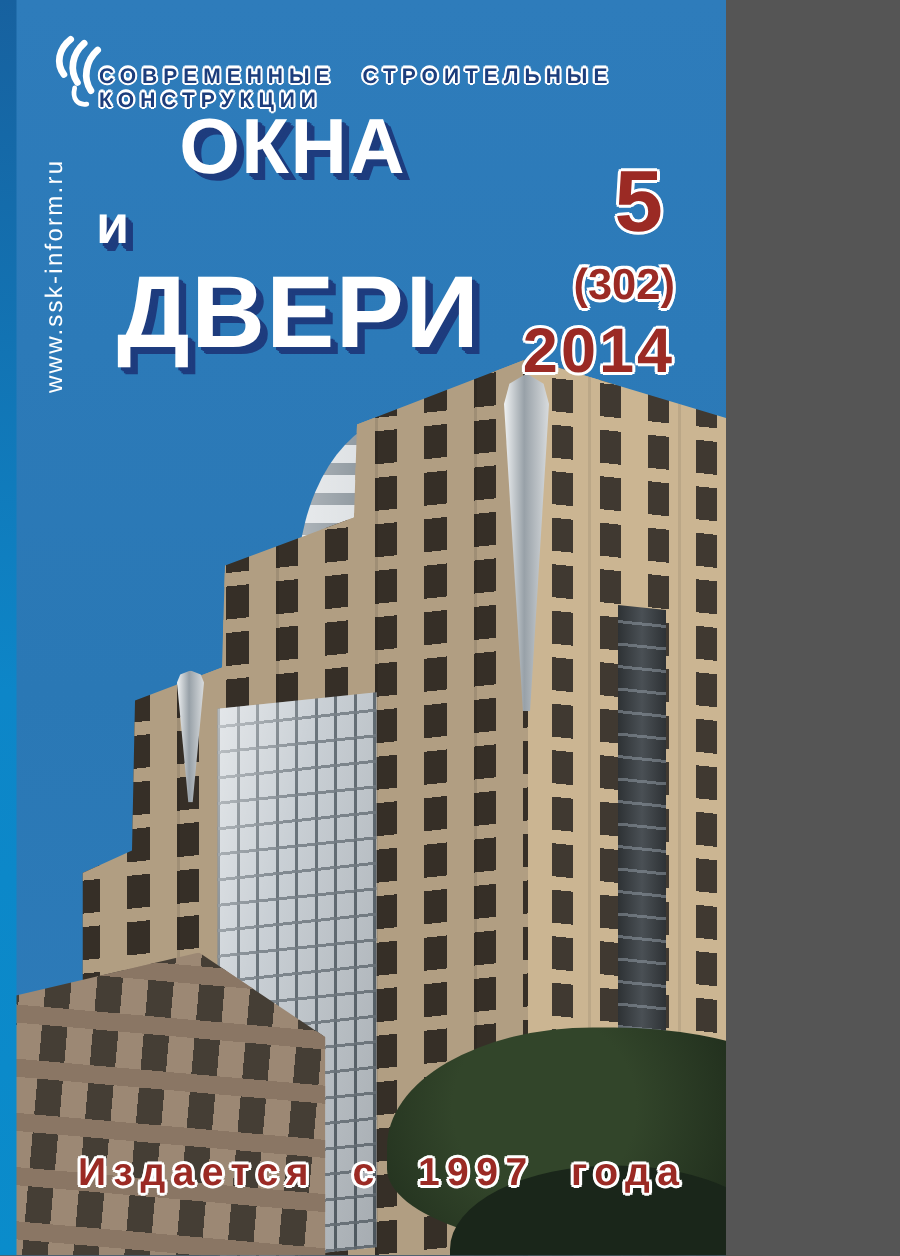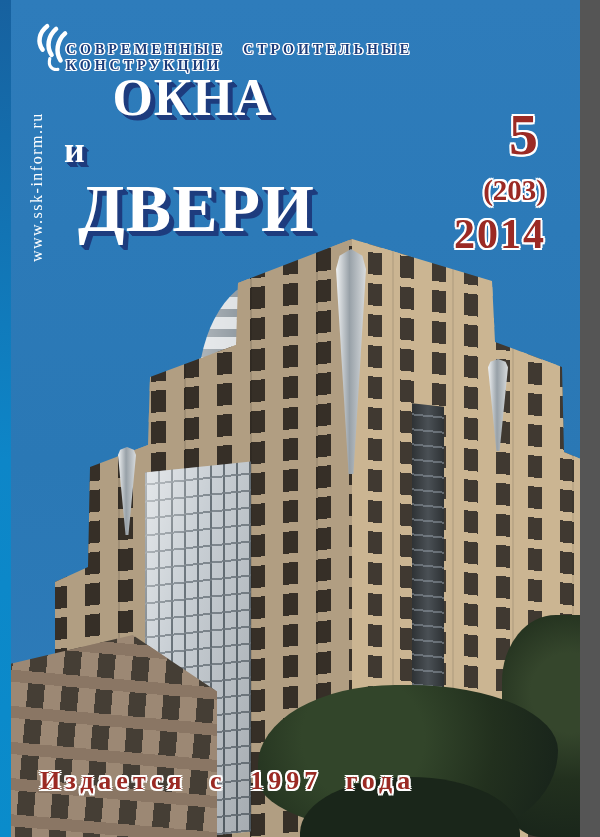--- a/index.html
+++ b/index.html
@@ -1,19 +1,19 @@
 <!DOCTYPE html>
 <html><head>
 <meta charset="utf-8">
 <style>
   html,body{margin:0;padding:0;background:#555;}
   .cover{
-    position:relative;width:580px;height:837px;overflow:hidden;
+    position:relative;width:484px;height:837px;overflow:hidden;
     background:linear-gradient(180deg,#2e7cbb 0%,#2a78b5 55%,#2f7cba 100%);
-    font-family:Liberation Serif, serif;
+    font-family:Liberation Sans, sans-serif;
   }
   
   .side-strip{position:absolute;left:0;top:0;width:11px;height:100%;z-index:40;
     background:linear-gradient(180deg,#17619f 0%,#0d86c8 55%,#0a8ccb 100%);}
   
   .logo{position:absolute;left:30px;top:18px;width:54px;height:56px;z-index:30;}
   
   .tagline{position:absolute;left:66px;top:42px;z-index:30;
     font-size:14px;font-weight:bold;letter-spacing:4px;word-spacing:10px;color:#1c3d7c;
     text-shadow:1.4px 0 0 #fff,-1.4px 0 0 #fff,0 1.4px 0 #fff,0 -1.4px 0 #fff,
@@ -30,21 +30,21 @@
   .title div{text-shadow:2px 2px 0 #1e3c7e,3px 3px 0 #1e3c7e,4px 4px 0 #1e3c7e,5px 5px 0 #1e3c7e;}
   
   .issue{position:absolute;right:34px;top:106px;z-index:30;display:flex;flex-direction:column;
     align-items:flex-end;color:#9b2a24;font-weight:bold;}
   .issue div{text-shadow:2px 0 0 #fff,-2px 0 0 #fff,0 2px 0 #fff,0 -2px 0 #fff,
     1.6px 1.6px 0 #fff,-1.6px 1.6px 0 #fff,1.6px -1.6px 0 #fff,-1.6px -1.6px 0 #fff;}
   .issue .num{font-size:58px;line-height:1;margin-right:8px;}
   .issue .ser{font-size:29px;line-height:1;margin-top:12px;}
   .issue .yr{font-size:42px;line-height:1;margin-top:8px;letter-spacing:2px;}
   
-  .footer{position:absolute;left:40px;top:766px;z-index:35;
+  .footer{position:absolute;left:52px;top:766px;z-index:35;
     font-size:26px;font-weight:bold;letter-spacing:5px;word-spacing:12px;color:#9b2a24;
     text-shadow:2px 0 0 #fff,-2px 0 0 #fff,0 2px 0 #fff,0 -2px 0 #fff,
       1.6px 1.6px 0 #fff,-1.6px 1.6px 0 #fff,1.6px -1.6px 0 #fff,-1.6px -1.6px 0 #fff;text-align:right;}
   
   .photo{position:absolute;left:0;top:237px;width:600px;height:600px;z-index:5;}
   .photo *{position:absolute;}
   .cylinder{left:198px;top:40px;width:145px;height:440px;z-index:1;
     background:
       linear-gradient(90deg,rgba(255,255,255,.38) 0%,rgba(255,255,255,0) 45%,rgba(0,0,0,.22) 100%),
       repeating-linear-gradient(180deg,#d9dde0 0 12px,#7f8a92 12px 20px);
@@ -132,19 +132,19 @@
   <div class="website">www.ssk-inform.ru</div>
 
   <div class="title">
     <div class="l1">ОКНА</div>
     <div class="l2">и</div>
     <div class="l3">ДВЕРИ</div>
   </div>
 
   <div class="issue">
     <div class="num">5</div>
-    <div class="ser">(203)</div>
+    <div class="ser">(302)</div>
     <div class="yr">2014</div>
   </div>
 
   <div class="footer">Издается с 1997 года</div>
 
 </div>
 
 </body></html>

